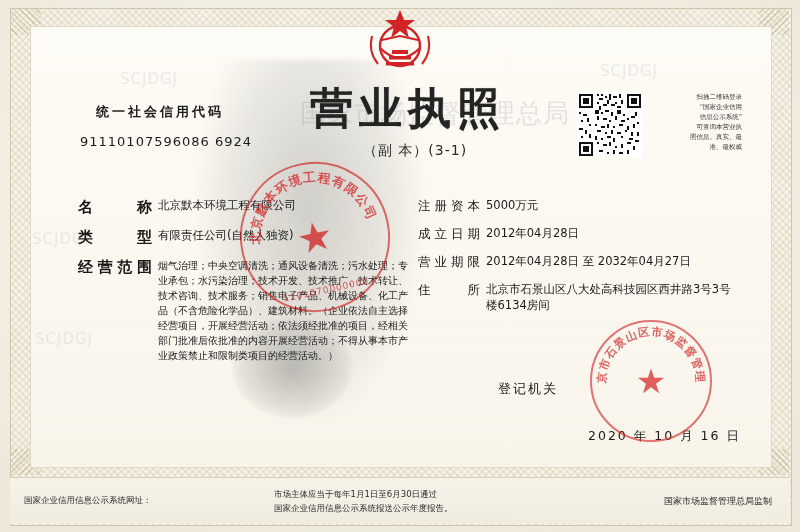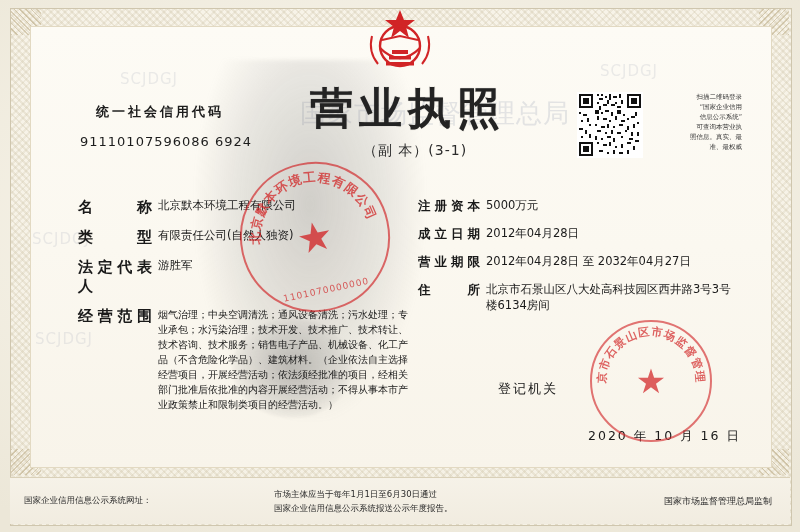--- a/index.html
+++ b/index.html
@@ -183,21 +183,21 @@
   }
   .fields-right {
     position: absolute;
     left: 418px; top: 198px;
     width: 320px;
   }
   .flabel-r {
     width: 62px;
     flex: 0 0 62px;
     font-size: 12.5px;
-    font-weight: bold;
+    font-weight: normal;
     color: #1a1a1a;
     text-align: justify;
     text-align-last: justify;
   }
   .scope-text {
     font-size: 10px;
     line-height: 1.5;
     color: #1a1a1a;
     text-align: justify;
     width: 252px;
@@ -449,24 +449,20 @@
   <div class="fields-left">
     <div class="frow">
       <div class="flabel">名称</div>
       <div class="fvalue">北京默本环境工程有限公司</div>
     </div>
     <div class="frow">
       <div class="flabel">类型</div>
       <div class="fvalue">有限责任公司(自然人独资)</div>
     </div>
     <div class="frow">
-      <div class="flabel">法定代表人</div>
-      <div class="fvalue">游胜军</div>
-    </div>
-    <div class="frow">
       <div class="flabel">经营范围</div>
       <div class="scope-text">烟气治理；中央空调清洗；通风设备清洗；污水处理；专业承包；水污染治理；技术开发、技术推广、技术转让、技术咨询、技术服务；销售电子产品、机械设备、化工产品（不含危险化学品）、建筑材料。（企业依法自主选择经营项目，开展经营活动；依法须经批准的项目，经相关部门批准后依批准的内容开展经营活动；不得从事本市产业政策禁止和限制类项目的经营活动。）</div>
     </div>
   </div>
 
   <div class="fields-right">
     <div class="frow">
       <div class="flabel-r">注册资本</div>
       <div class="fvalue">5000万元</div>
     </div>

